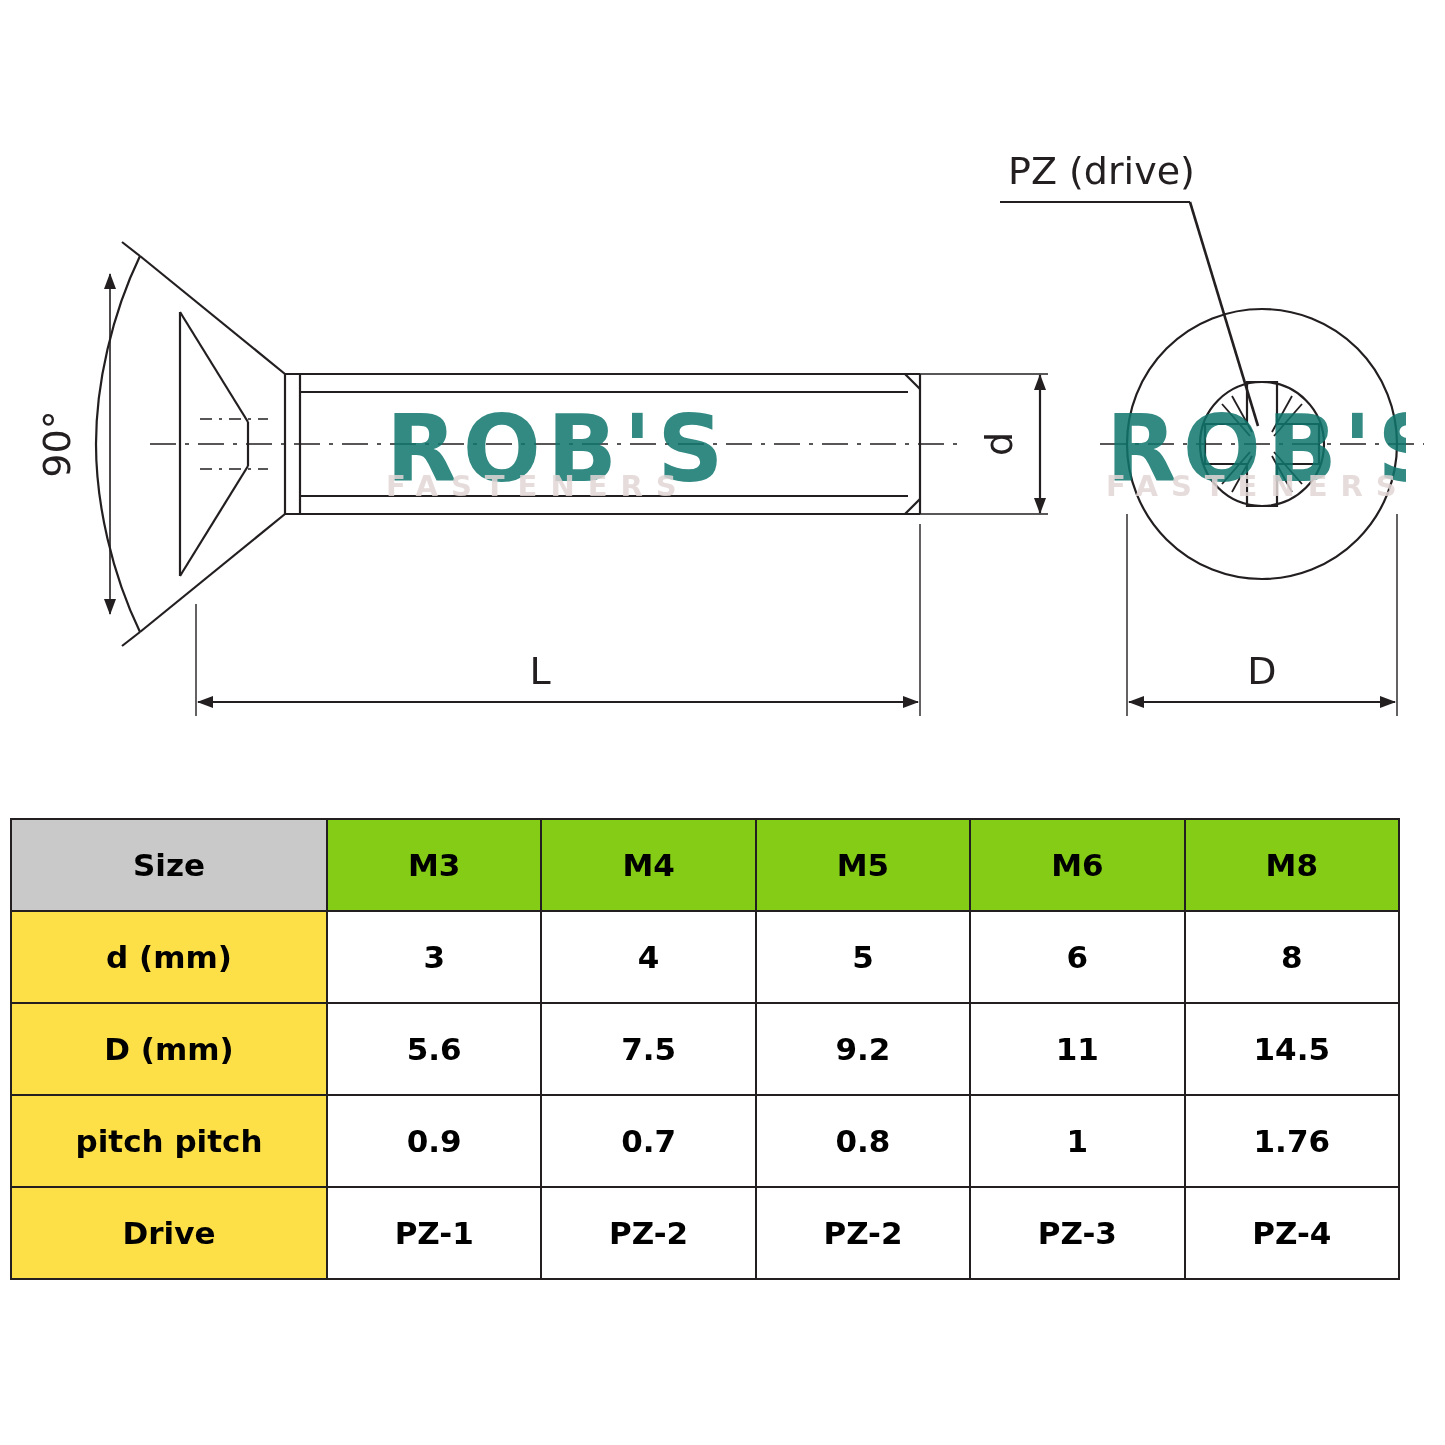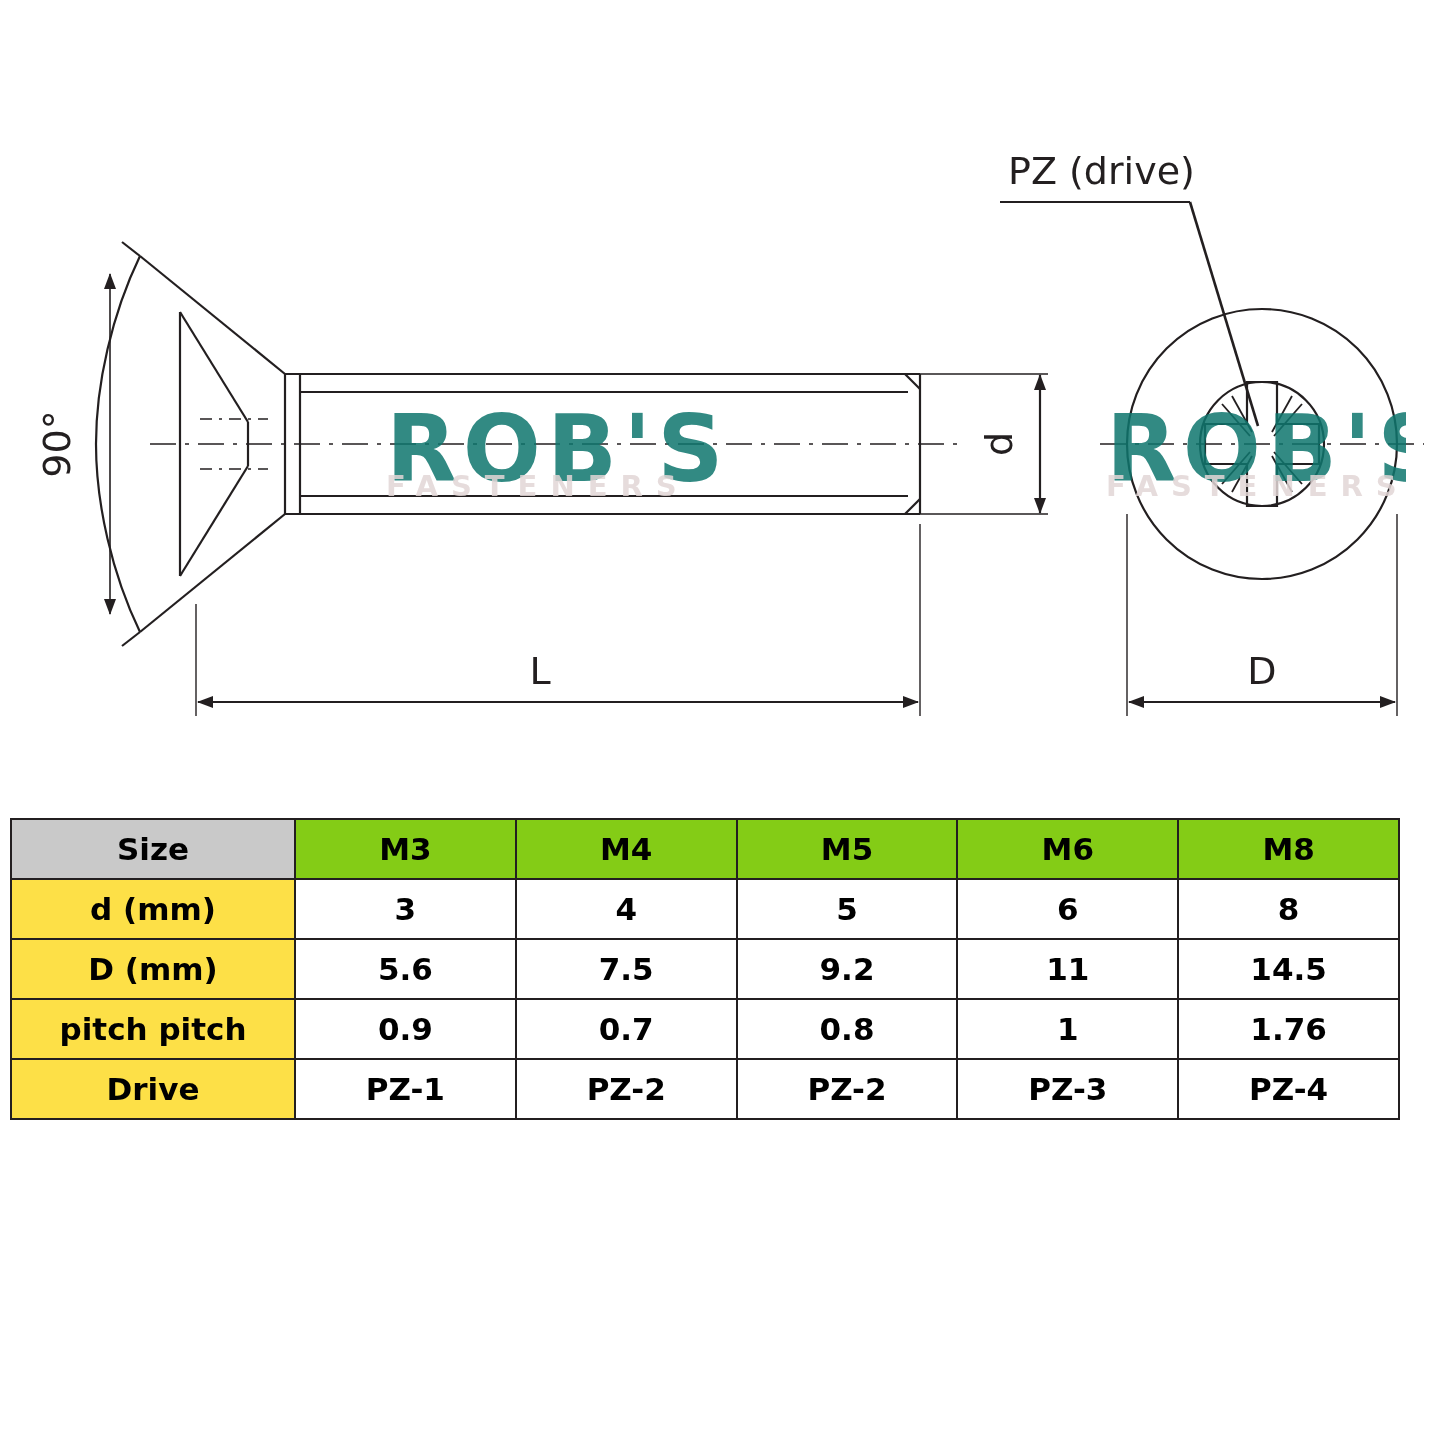--- a/index.html
+++ b/index.html
@@ -59,21 +59,21 @@
     table-layout: fixed;
   }
   table.spec td, table.spec th {
     border: 2px solid #231f20;
     height: 58px;
     text-align: center;
     vertical-align: middle;
     font-size: 31px;
     font-weight: bold;
     font-family: "DejaVu Sans", sans-serif;
-    padding: 0;
+    padding: 16px;
   }
   table.spec .rowhead {
     background: #fde047;
     width: 282px;
   }
   table.spec .corner {
     background: #c9c9c9;
   }
   table.spec .colhead {
     background: #84cc16;

